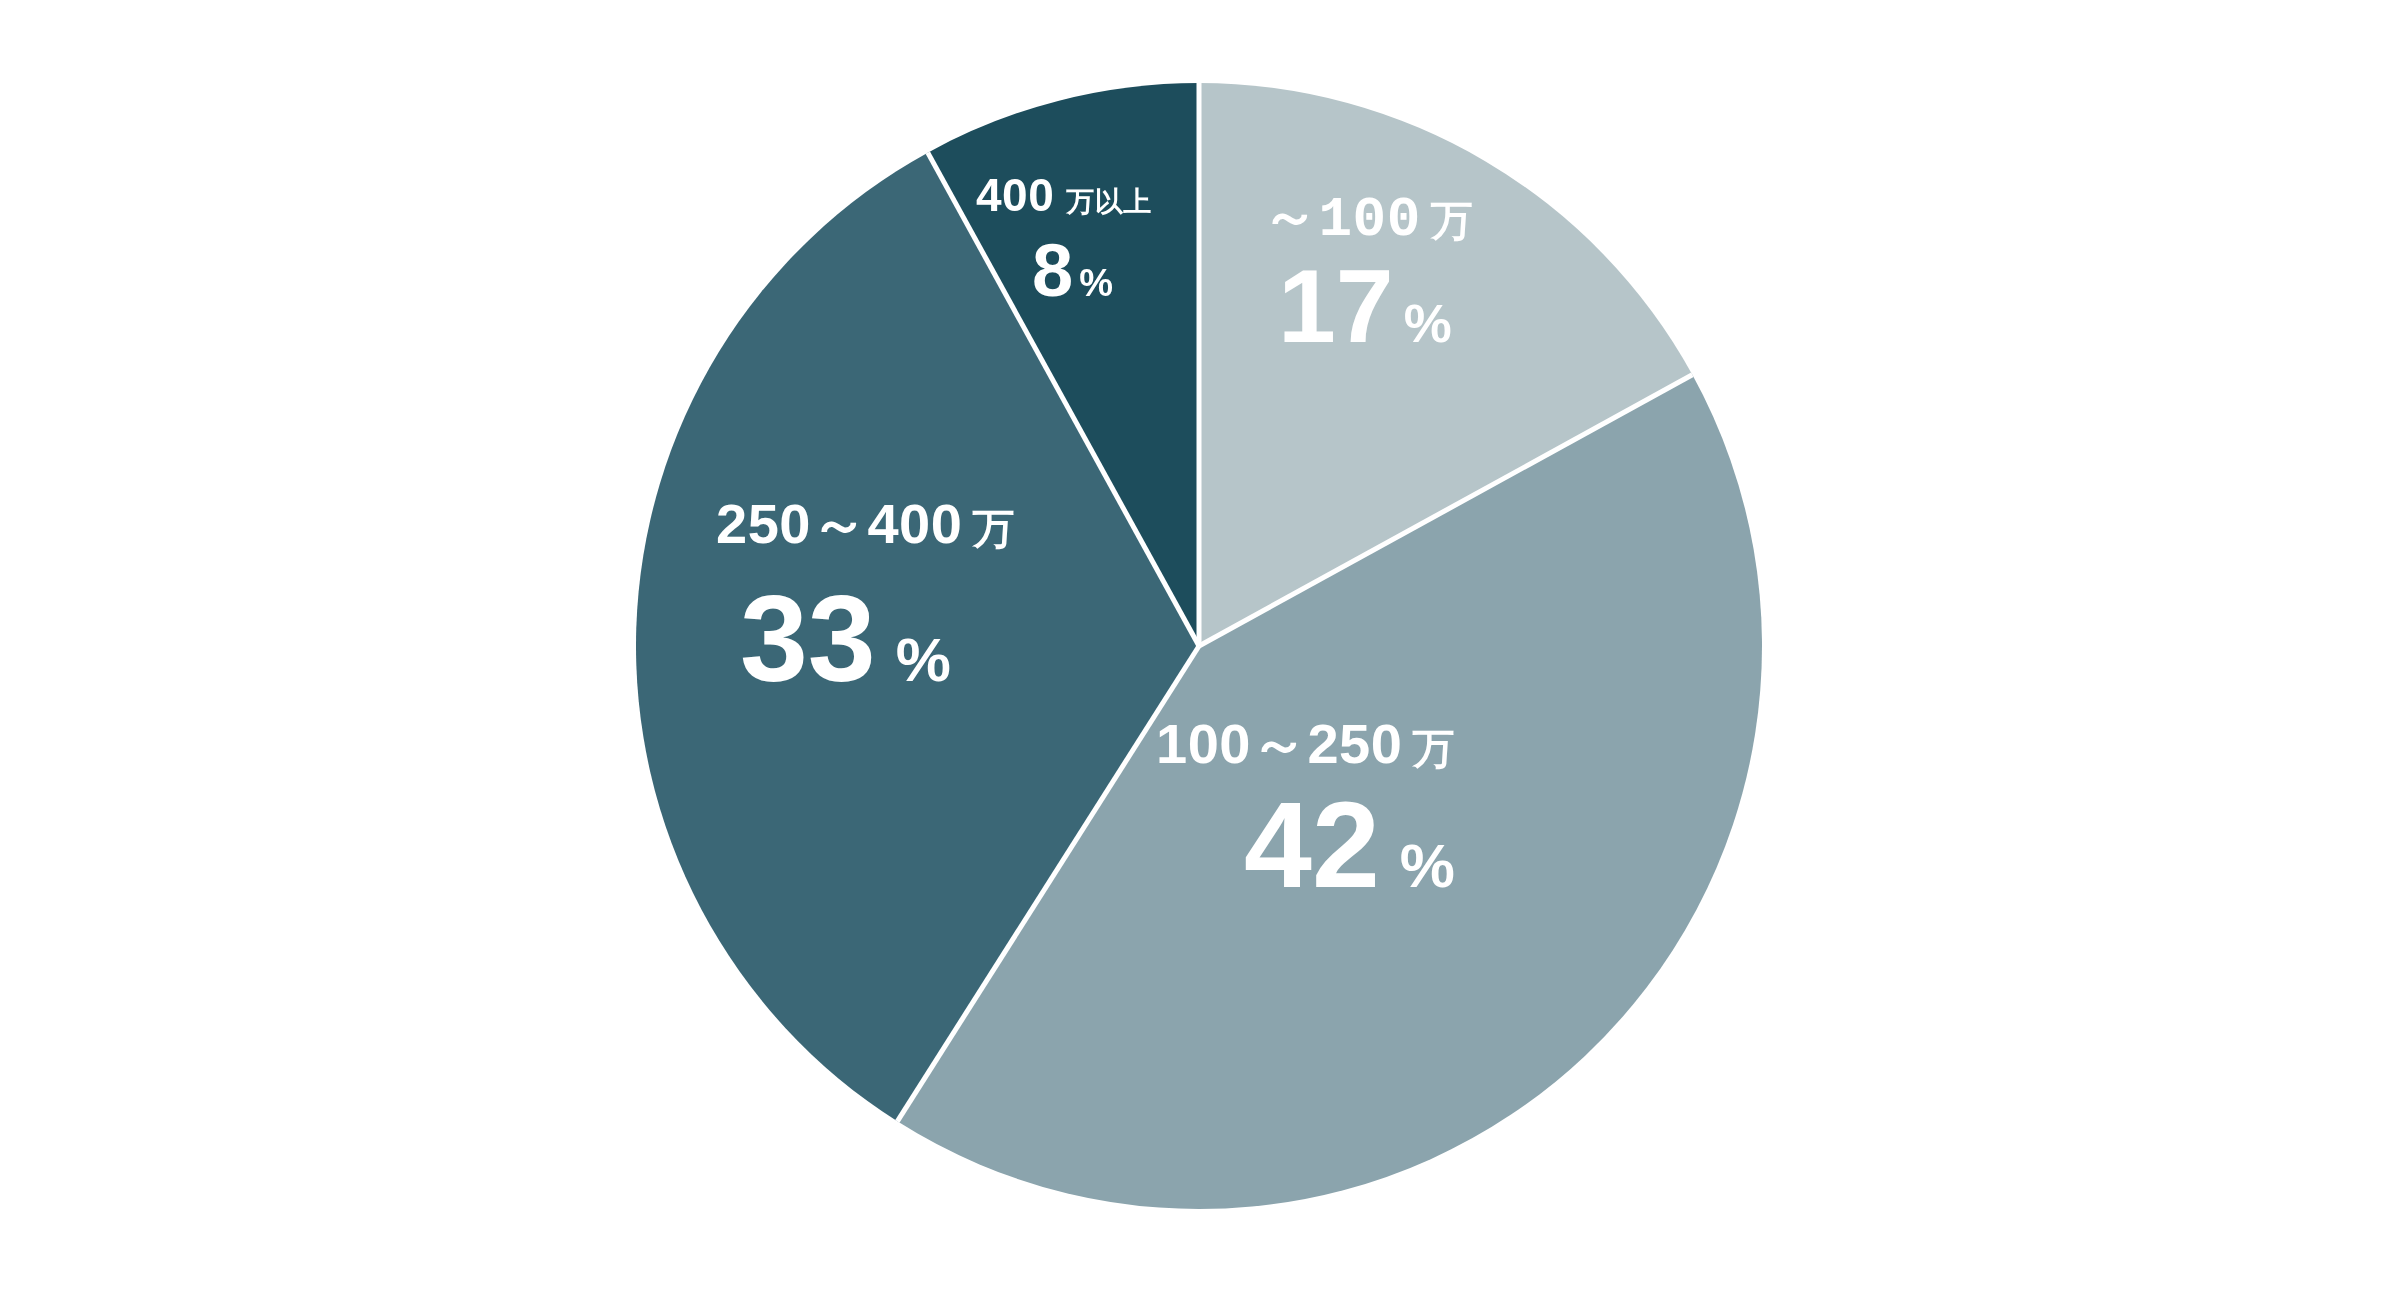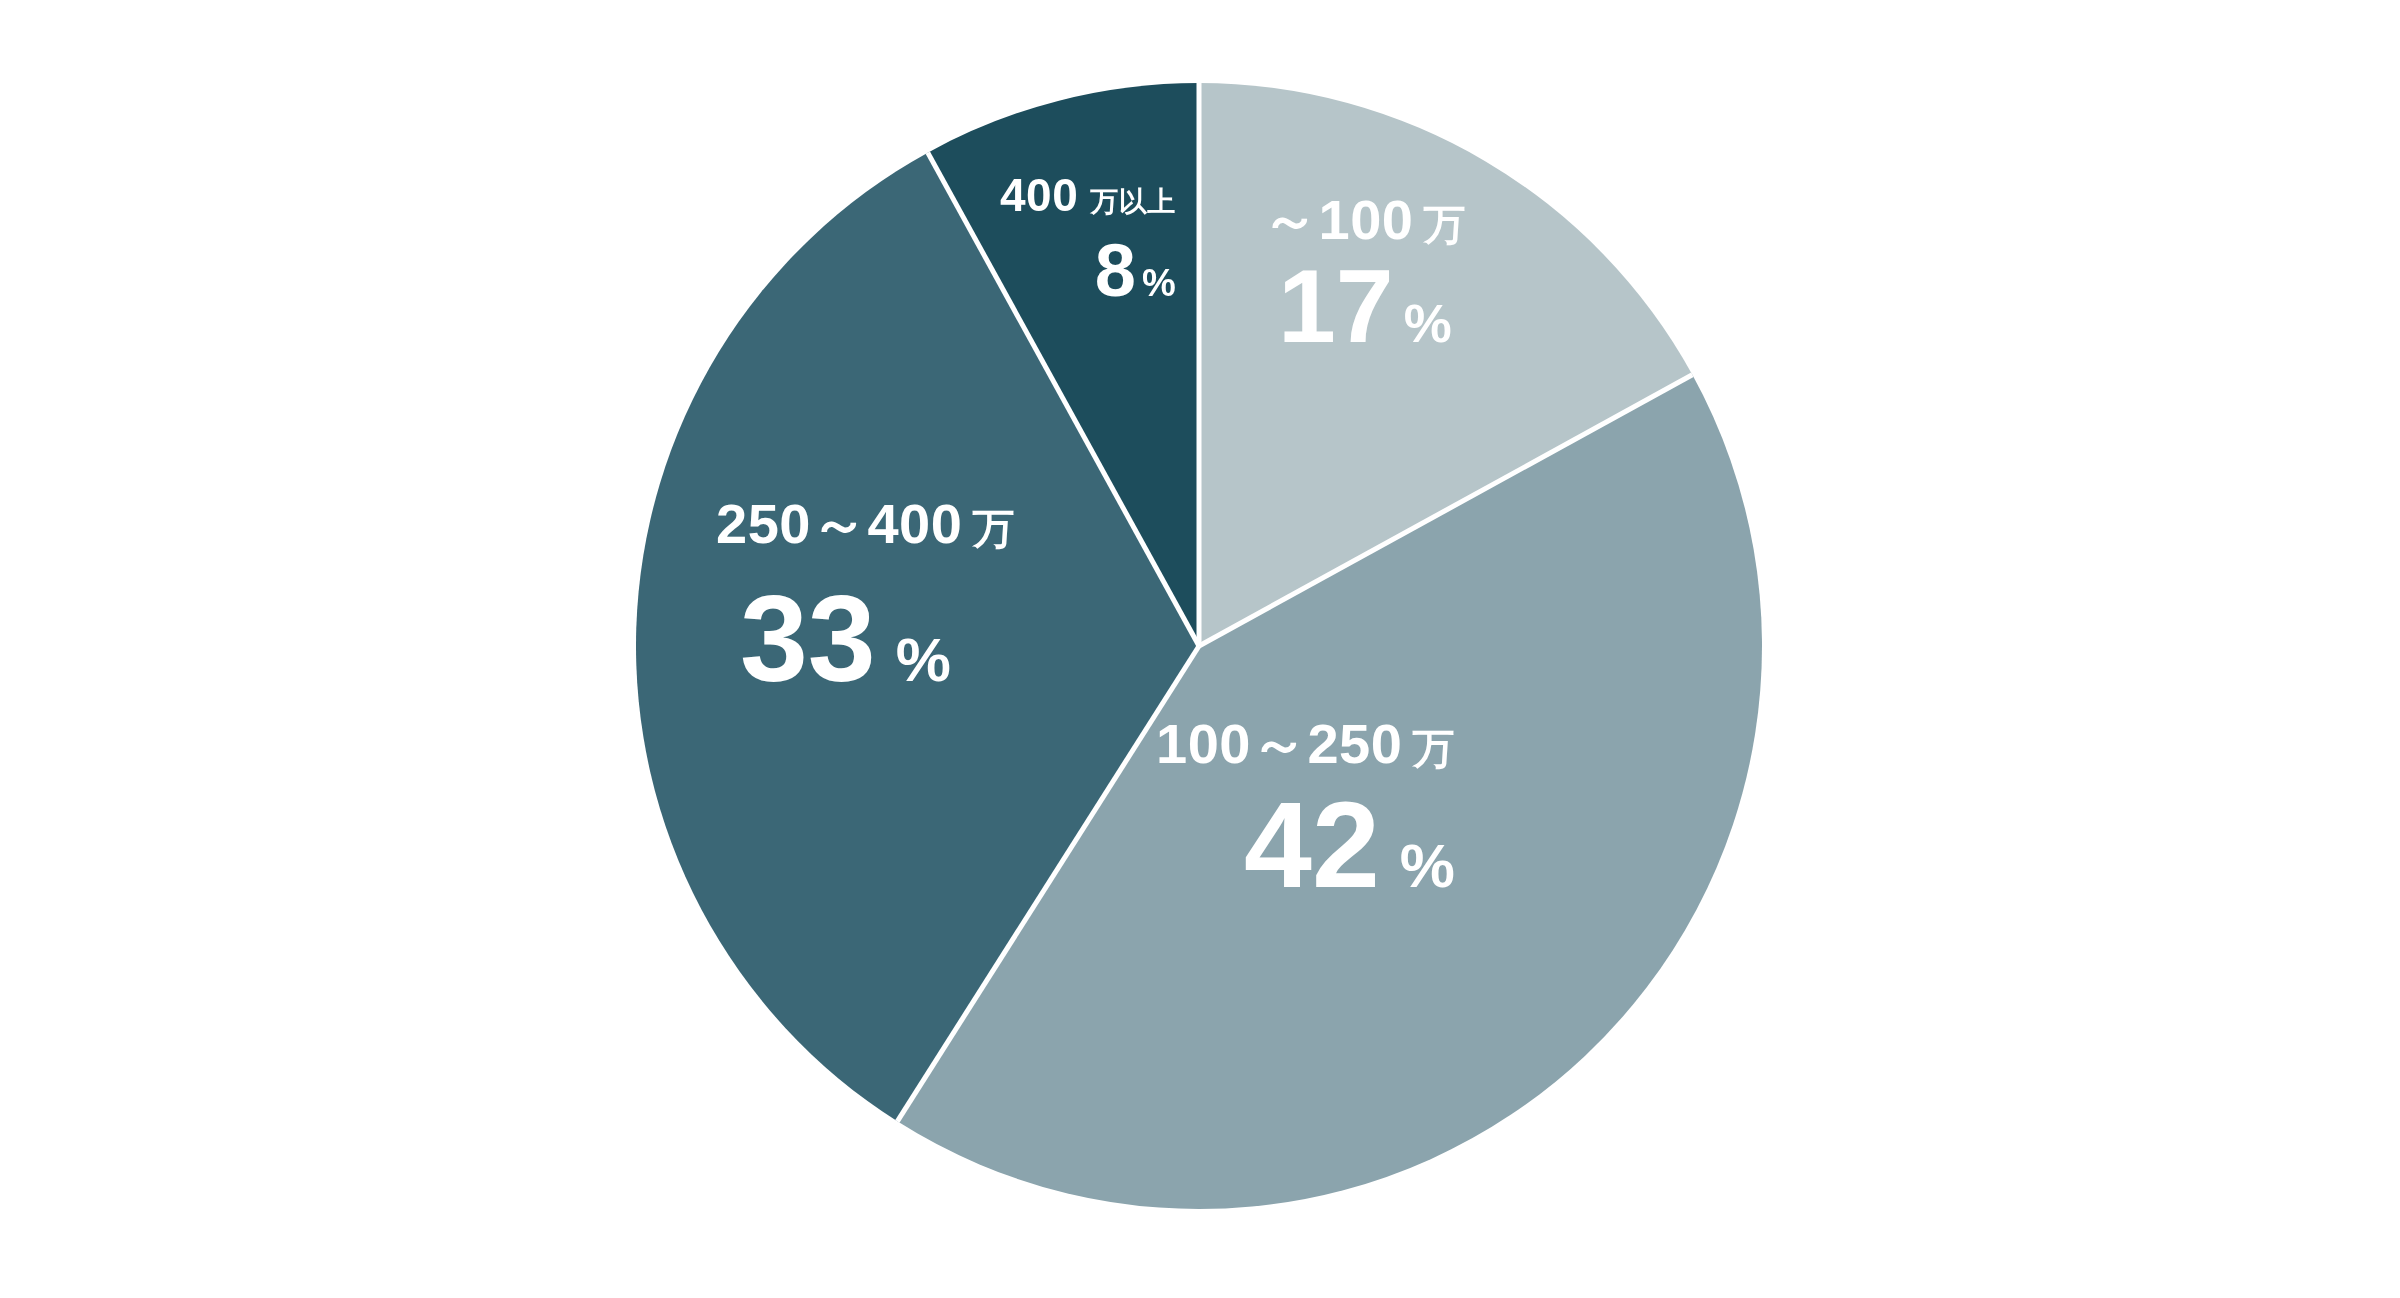--- a/index.html
+++ b/index.html
@@ -50,21 +50,21 @@
   .label-pct {
     font-weight: 700;
   }
 
   
   #label-under100 {
     left: 1262px;
     top: 192px;
     text-align: left;
   }
-  #label-under100 .label-cat { font-size: 56px; }
+  #label-under100 .label-cat { font-size: 56px; font-family: Liberation Mono, monospace; }
   #label-under100 .label-cat .label-unit { font-size: 42px; padding-left: 10px; }
   #label-under100 .label-val { font-size: 104px; margin-top: 6px; margin-left: 16px; }
   #label-under100 .label-val .label-pct { font-size: 54px; padding-left: 10px; }
 
   
   #label-100-250 {
     left: 1156px;
     top: 716px;
     text-align: right;
   }
@@ -79,23 +79,23 @@
     top: 496px;
     text-align: left;
   }
   #label-250-400 .label-cat { font-size: 56px; text-align: center; }
   #label-250-400 .label-cat .label-unit { font-size: 42px; padding-left: 10px; }
   #label-250-400 .label-val { font-size: 122px; margin-top: 26px; margin-left: 24px; }
   #label-250-400 .label-val .label-pct { font-size: 62px; padding-left: 20px; }
 
   
   #label-over400 {
-    left: 1000px;
+    left: 976px;
     top: 172px;
-    text-align: right;
+    text-align: left;
   }
   #label-over400 .label-cat { font-size: 46px; }
   #label-over400 .label-cat .label-unit { font-size: 28px; padding-left: 12px; }
   #label-over400 .label-val { font-size: 74px; margin-top: 16px; margin-left: 56px; }
   #label-over400 .label-val .label-pct { font-size: 38px; padding-left: 6px; }
 </style>
 </head>
 <body>
 
 <div id="chart-root">

